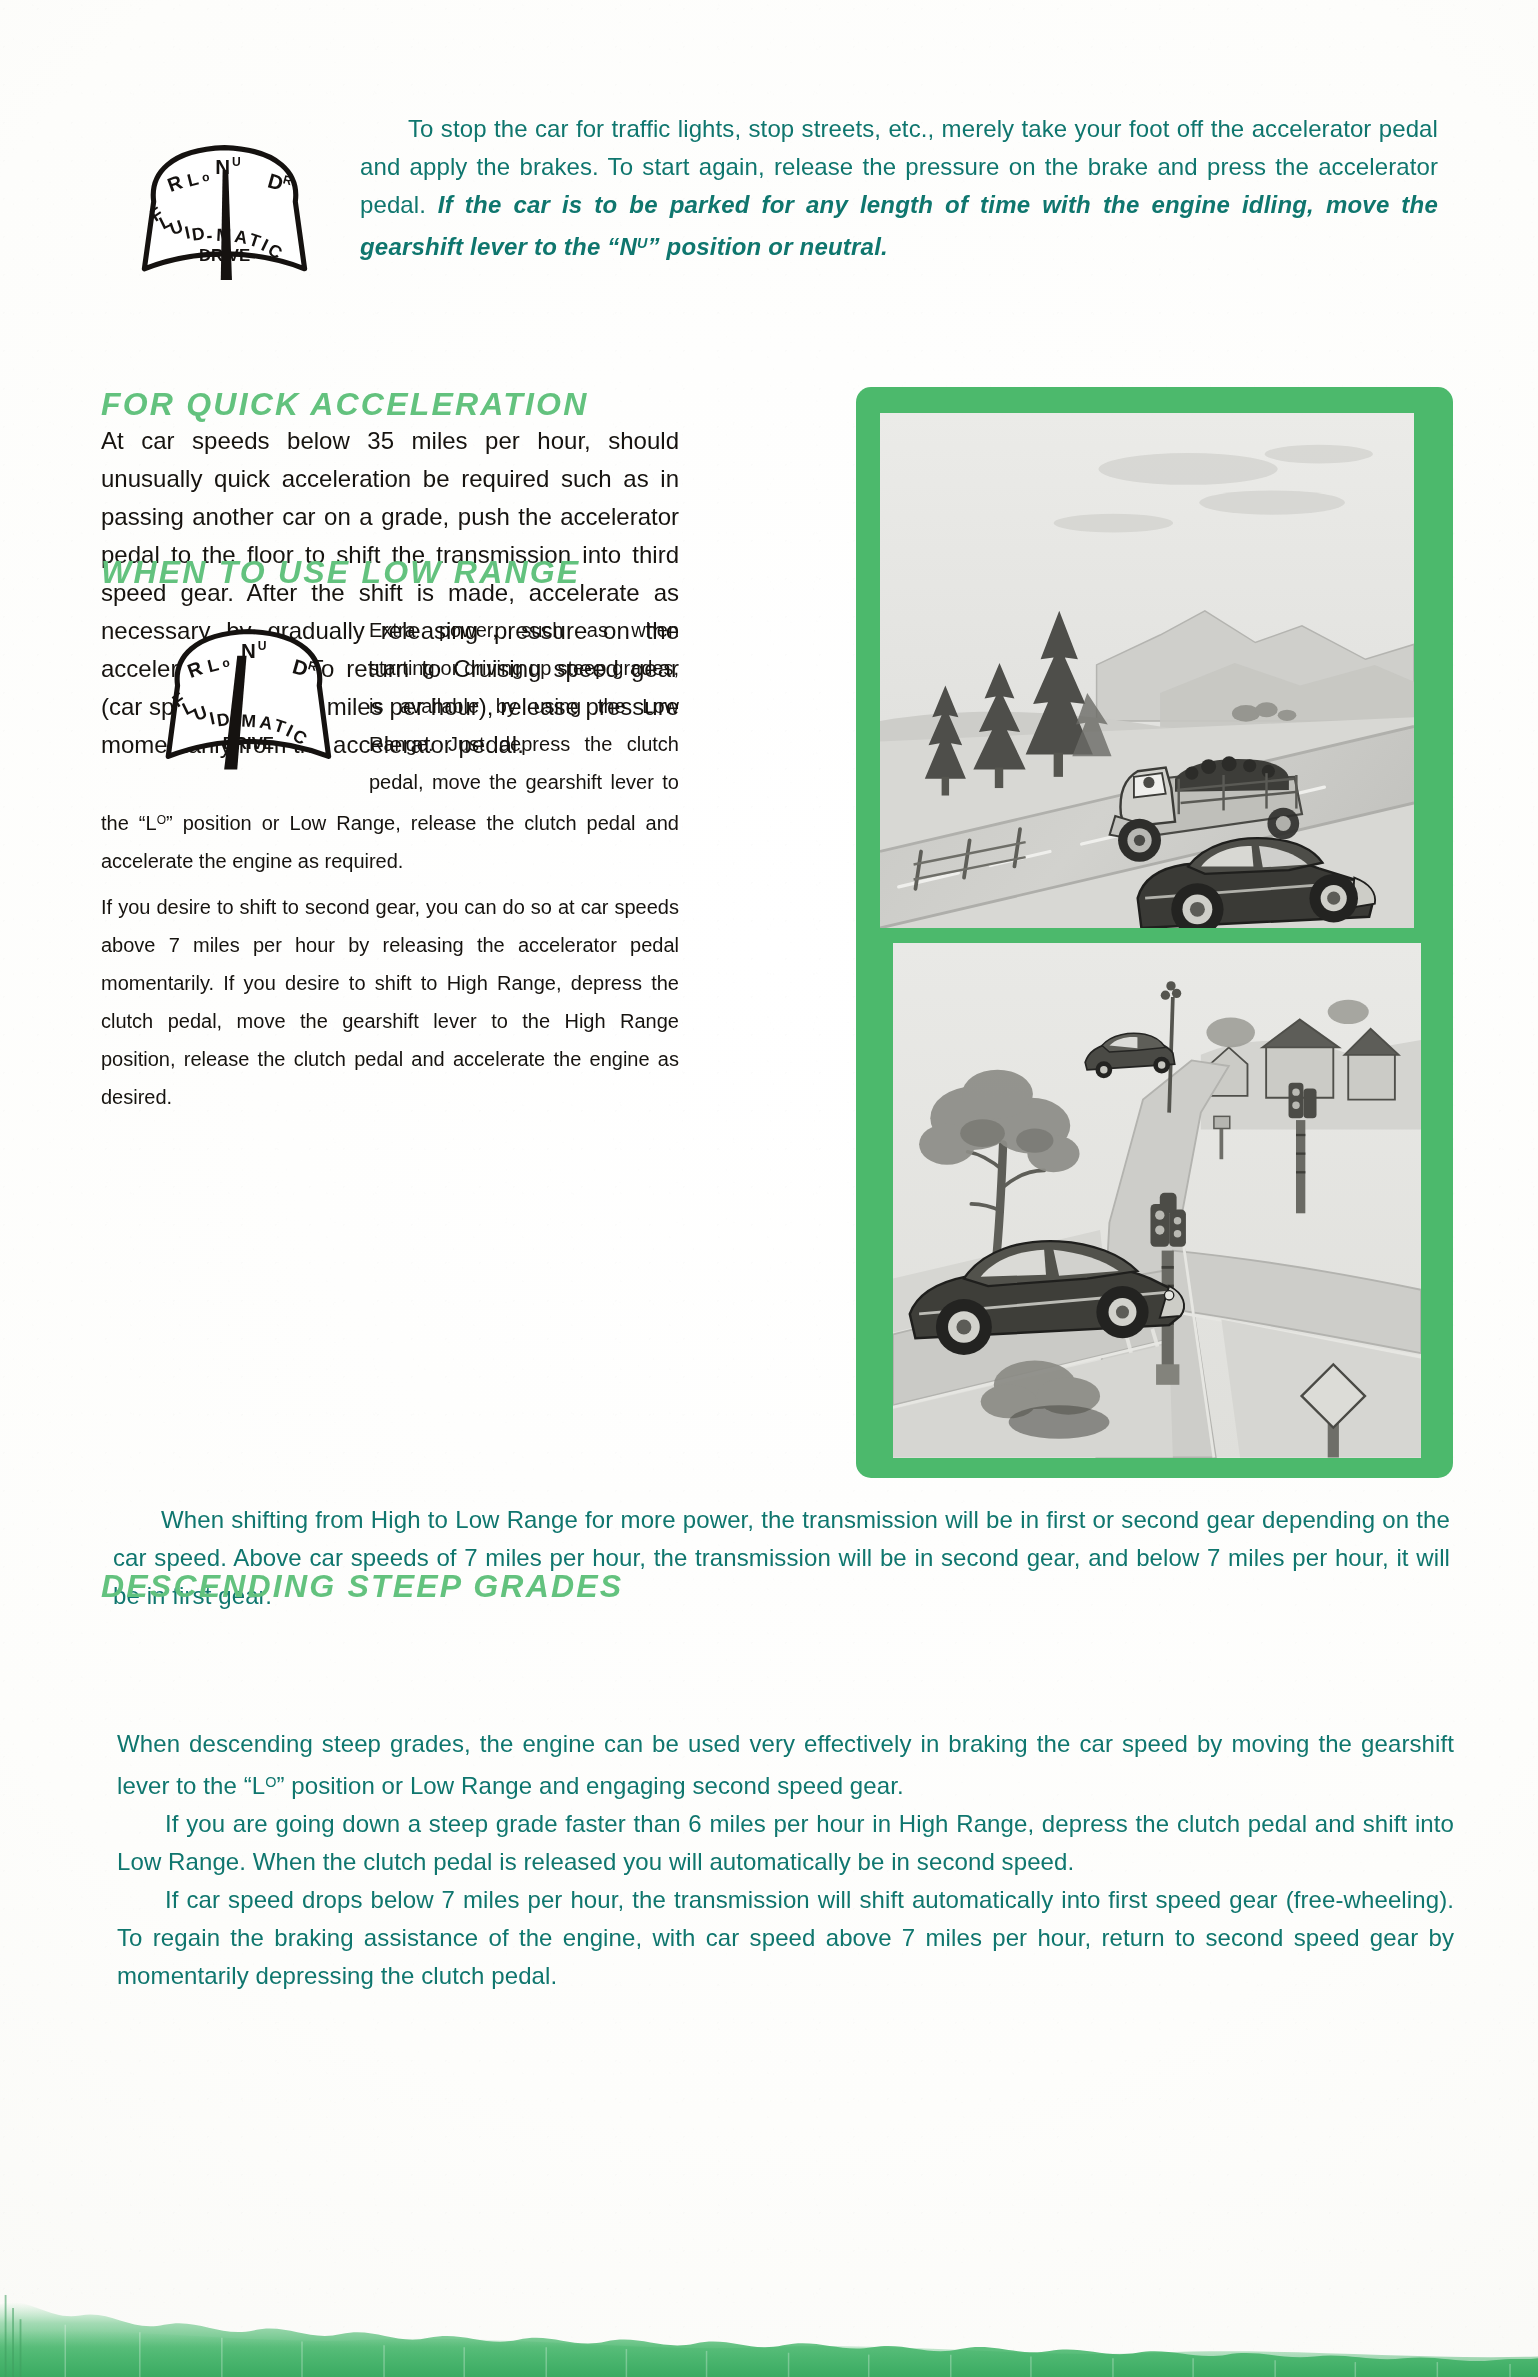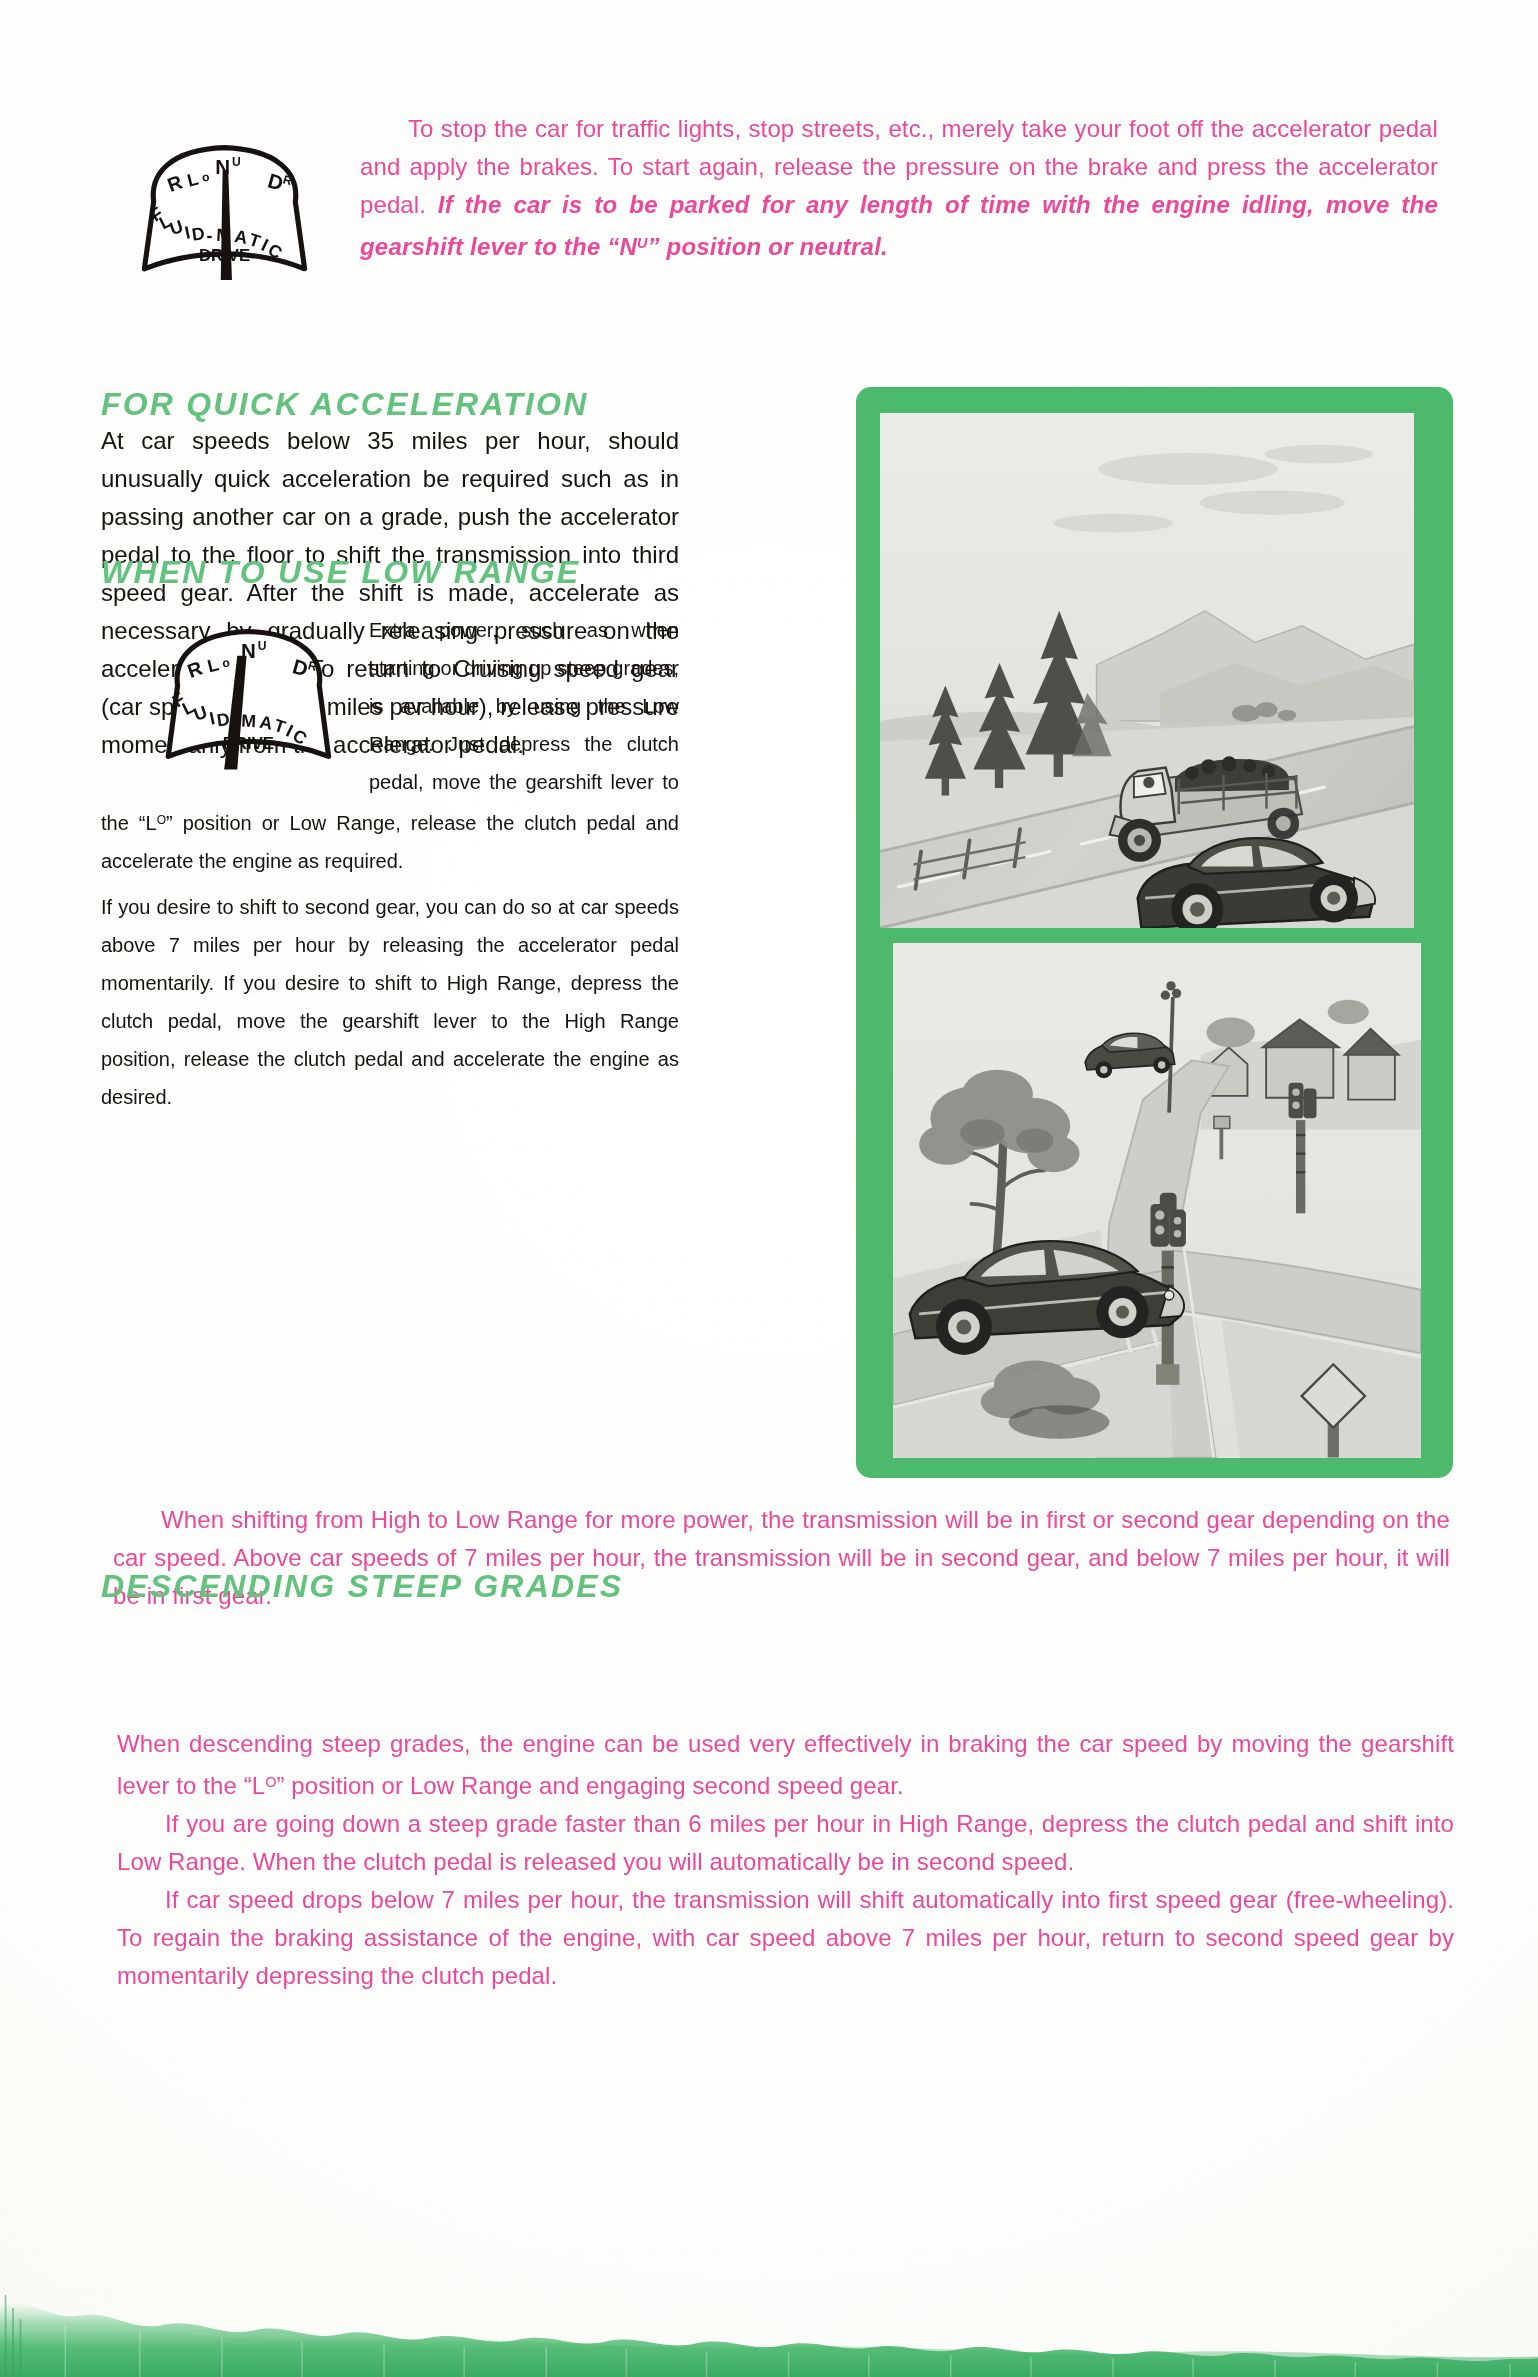--- a/index.html
+++ b/index.html
@@ -40,21 +40,21 @@
     position: absolute;
     left: 101px; top: 0; width: 1337px; height: 2377px;
   }
 
   
   .body-text {
     font-size: 24px;
     line-height: 38px;
     letter-spacing: 0.1px;
     text-align: justify;
-    color: #ec4899;
+    color: #0f766e;
   }
   .body-text .indent { padding-left: 48px; }
 
   .bold-italic {
     font-weight: 700;
     font-style: italic;
     letter-spacing: 0.2px;
   }
 
   h2.green-head {

